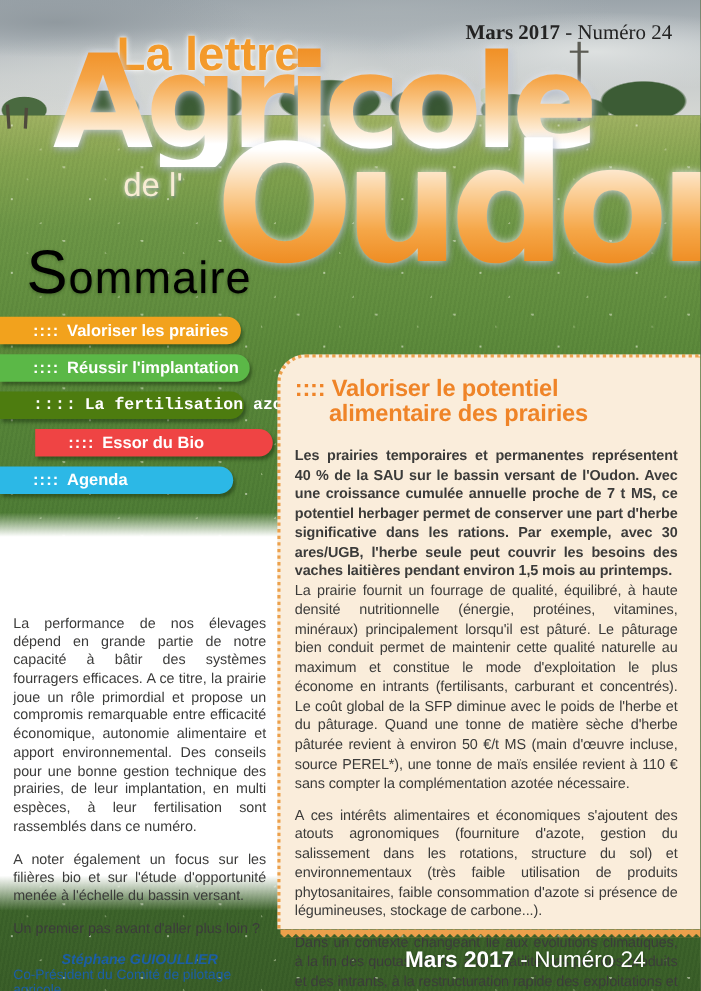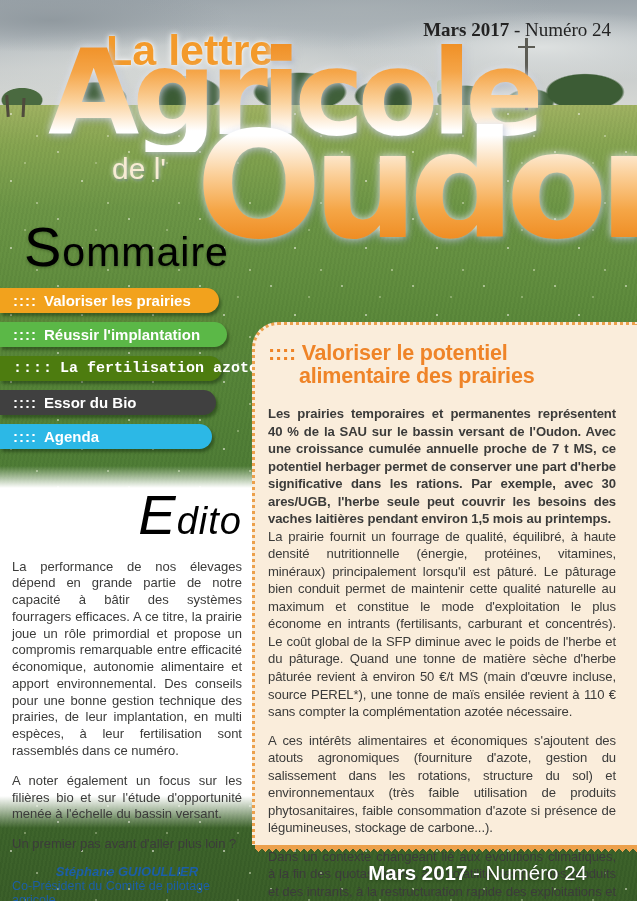--- a/index.html
+++ b/index.html
@@ -98,39 +98,39 @@
   .sommaire-title {
     position:absolute; left:24px; top:214px;
     font-size:41px; font-weight:300; color:#000000; letter-spacing:1px;
     text-shadow:0 1px 3px rgba(20,40,10,.4);
   }
   .sommaire-title::first-letter { font-size:56px; }
 
   
   .menu { position:absolute; left:0; top:288px; display:flex; flex-direction:column; gap:9px; }
   .menu-bar {
-    height:25px; line-height:25px; padding-left:13px;
+    height:25px; line-height:25px; padding-left:30px;
     border-radius:0 13px 13px 0;
     color:#fff; font-size:15px; font-weight:bold; white-space:nowrap;
     box-shadow:2px 3px 3px rgba(18,40,12,.45);
   }
   .menu-bar .bullet { margin-right:7px; letter-spacing:1px; }
   .m0 { width:219px; } .m1 { width:227px; } .m2 { width:222px; }
   .m3 { width:219px; } .m4 { width:216px; } .m5 { width:212px; }
 
   
   .edito-bg {
     position:absolute; left:0; top:466px; width:253px; height:362px;
     background:linear-gradient(180deg, rgba(255,255,255,0) 0, #fff 22px,
                #fff calc(100% - 32px), rgba(255,255,255,0) 100%);
   }
   .edito { position:absolute; left:12px; top:484px; width:230px; }
   .edito-title {
     font-style:italic; font-weight:300; font-size:38px; line-height:1.1;
-    color:#000000; letter-spacing:1px;text-align:right;
+    color:#ffffff; letter-spacing:1px;text-align:right;
   }
   .edito-title::first-letter { font-size:56px; }
   .edito p {
     margin-top:13px; font-size:13px; line-height:1.29; text-align:justify;
     color:#3b3b3a;
   }
   .sig { margin-top:11px; color:#1b5ea7; }
   .sig-name { font-size:13px; font-weight:bold; font-style:italic;text-align:center; }
   .sig-role { font-size:12.5px; }
 
@@ -193,21 +193,21 @@
   <nav class="menu">
     <div class="menu-bar m0" style="background: rgb(242, 162, 29);">
       <span class="bullet">::::</span><span>Valoriser les prairies</span>
     </div>
     <div class="menu-bar m1" style="background: rgb(91, 184, 71);">
       <span class="bullet">::::</span><span>Réussir l'implantation</span>
     </div>
     <div class="menu-bar m2" style="background: #4d7c0f; font-family: Liberation Mono, monospace;">
       <span class="bullet">::::</span><span>La fertilisation azotée</span>
     </div>
-    <div class="menu-bar m4" style="background: #404040;">
+    <div class="menu-bar m4" style="background: #ef4444; margin-left: 32px;">
       <span class="bullet">::::</span><span>Essor du Bio</span>
     </div>
     <div class="menu-bar m5" style="background: rgb(44, 184, 230);">
       <span class="bullet">::::</span><span>Agenda</span>
     </div>
   </nav>
 
   <div class="edito-bg"></div>
   <section class="edito">
     <h2 class="edito-title">Edito</h2>

